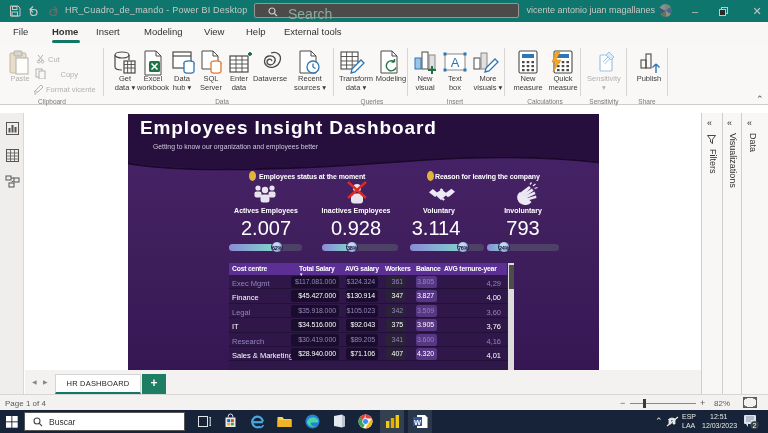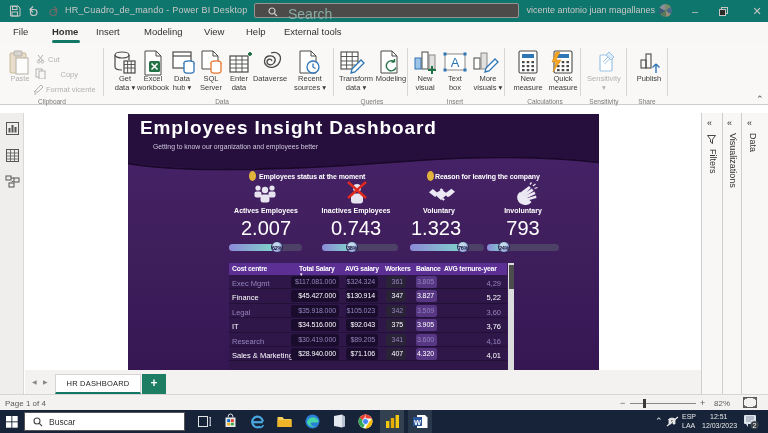--- a/index.html
+++ b/index.html
@@ -375,22 +375,22 @@
         </g>
         <path d="M16 2.5 L17.5 0.5 M19 4 L21.5 2 M20.5 6.5 L23.5 5.5" stroke="#ece8f4" stroke-width="1.3" fill="none"></path>
       </svg>
 
       <div class="kpilabel" style="left:93px;">Actives Employees</div>
       <div class="kpilabel" style="left:183px;">Inactives Employees</div>
       <div class="kpilabel" style="left:266px;">Voluntary</div>
       <div class="kpilabel" style="left:350px;">Involuntary</div>
 
       <div class="kpinum" style="left:93px;">2.007</div>
-      <div class="kpinum" style="left:183px;">0.743</div>
-      <div class="kpinum" style="left:263px;">1.323</div>
+      <div class="kpinum" style="left:183px;">0.928</div>
+      <div class="kpinum" style="left:263px;">3.114</div>
       <div class="kpinum" style="left:350px;">793</div>
 
       <div class="gauge" style="left:101px;width:73px;">
           <div class="gfill" style="width:47px;"></div>
           <div class="gmark" style="left:42px;">62%</div>
         </div>
       <div class="gauge" style="left:194px;width:76px;">
           <div class="gfill" style="width:30px;"></div>
           <div class="gmark" style="left:24px;">38%</div>
         </div>
@@ -421,21 +421,21 @@
           <span class="vpill p3 dim">361</span>
           <span class="vpill p4 dim">3.805</span>
           <span class="plain dim" style="right:6px;">4,29</span>
         </div>
         <div class="trow" style="top:26.4px;">
           <span class="tname brt">Finance</span>
           <span class="vpill p1 brt">$45.427.000</span>
           <span class="vpill p2 brt">$130.914</span>
           <span class="vpill p3 brt">347</span>
           <span class="vpill p4 brt">3.827</span>
-          <span class="plain brt" style="right:6px;">5,22</span>
+          <span class="plain brt" style="right:6px;">4,00</span>
         </div>
         <div class="trow" style="top:40.8px;">
           <span class="tname dim">Legal</span>
           <span class="vpill p1 dim">$35.918.000</span>
           <span class="vpill p2 dim">$105.023</span>
           <span class="vpill p3 dim">342</span>
           <span class="vpill p4 dim">3.509</span>
           <span class="plain dim" style="right:6px;">3,60</span>
         </div>
         <div class="trow" style="top:55.2px;">

